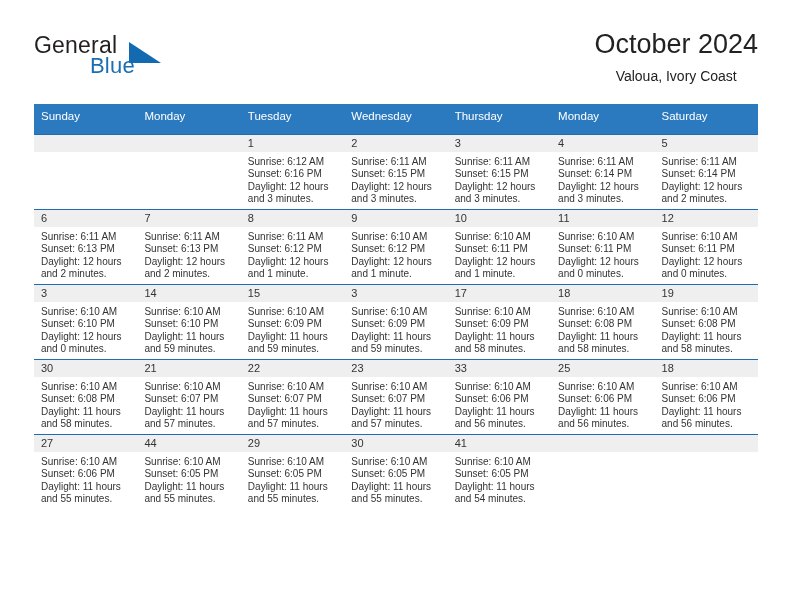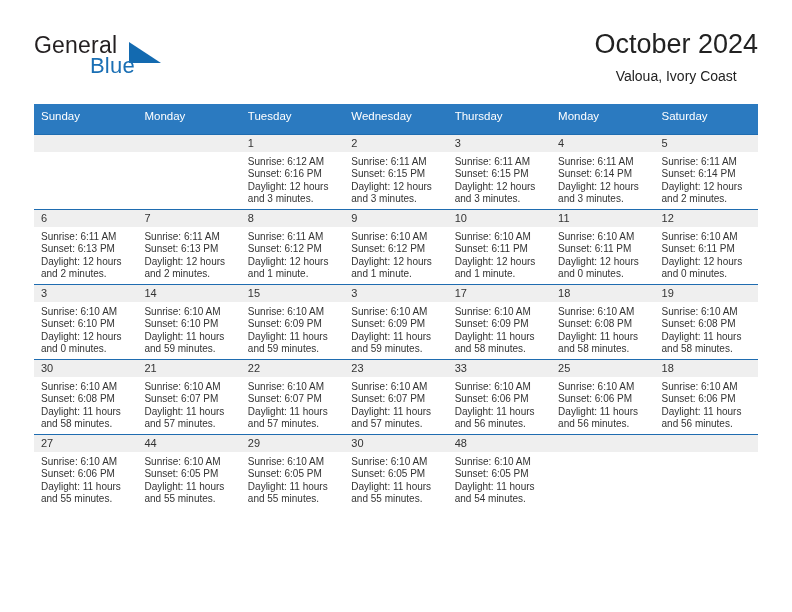--- a/index.html
+++ b/index.html
@@ -452,21 +452,21 @@
           <td>
             <div class="daynum-band">30</div>
             <div class="cell-body">
               <div>Sunrise: 6:10 AM</div>
               <div>Sunset: 6:05 PM</div>
               <div>Daylight: 11 hours</div>
               <div>and 55 minutes.</div>
             </div>
           </td>
           <td>
-            <div class="daynum-band">48</div>
+            <div class="daynum-band">41</div>
             <div class="cell-body">
               <div>Sunrise: 6:10 AM</div>
               <div>Sunset: 6:05 PM</div>
               <div>Daylight: 11 hours</div>
               <div>and 54 minutes.</div>
             </div>
           </td>
           <td>
             <div class="daynum-band empty">&nbsp;</div>
           </td>

